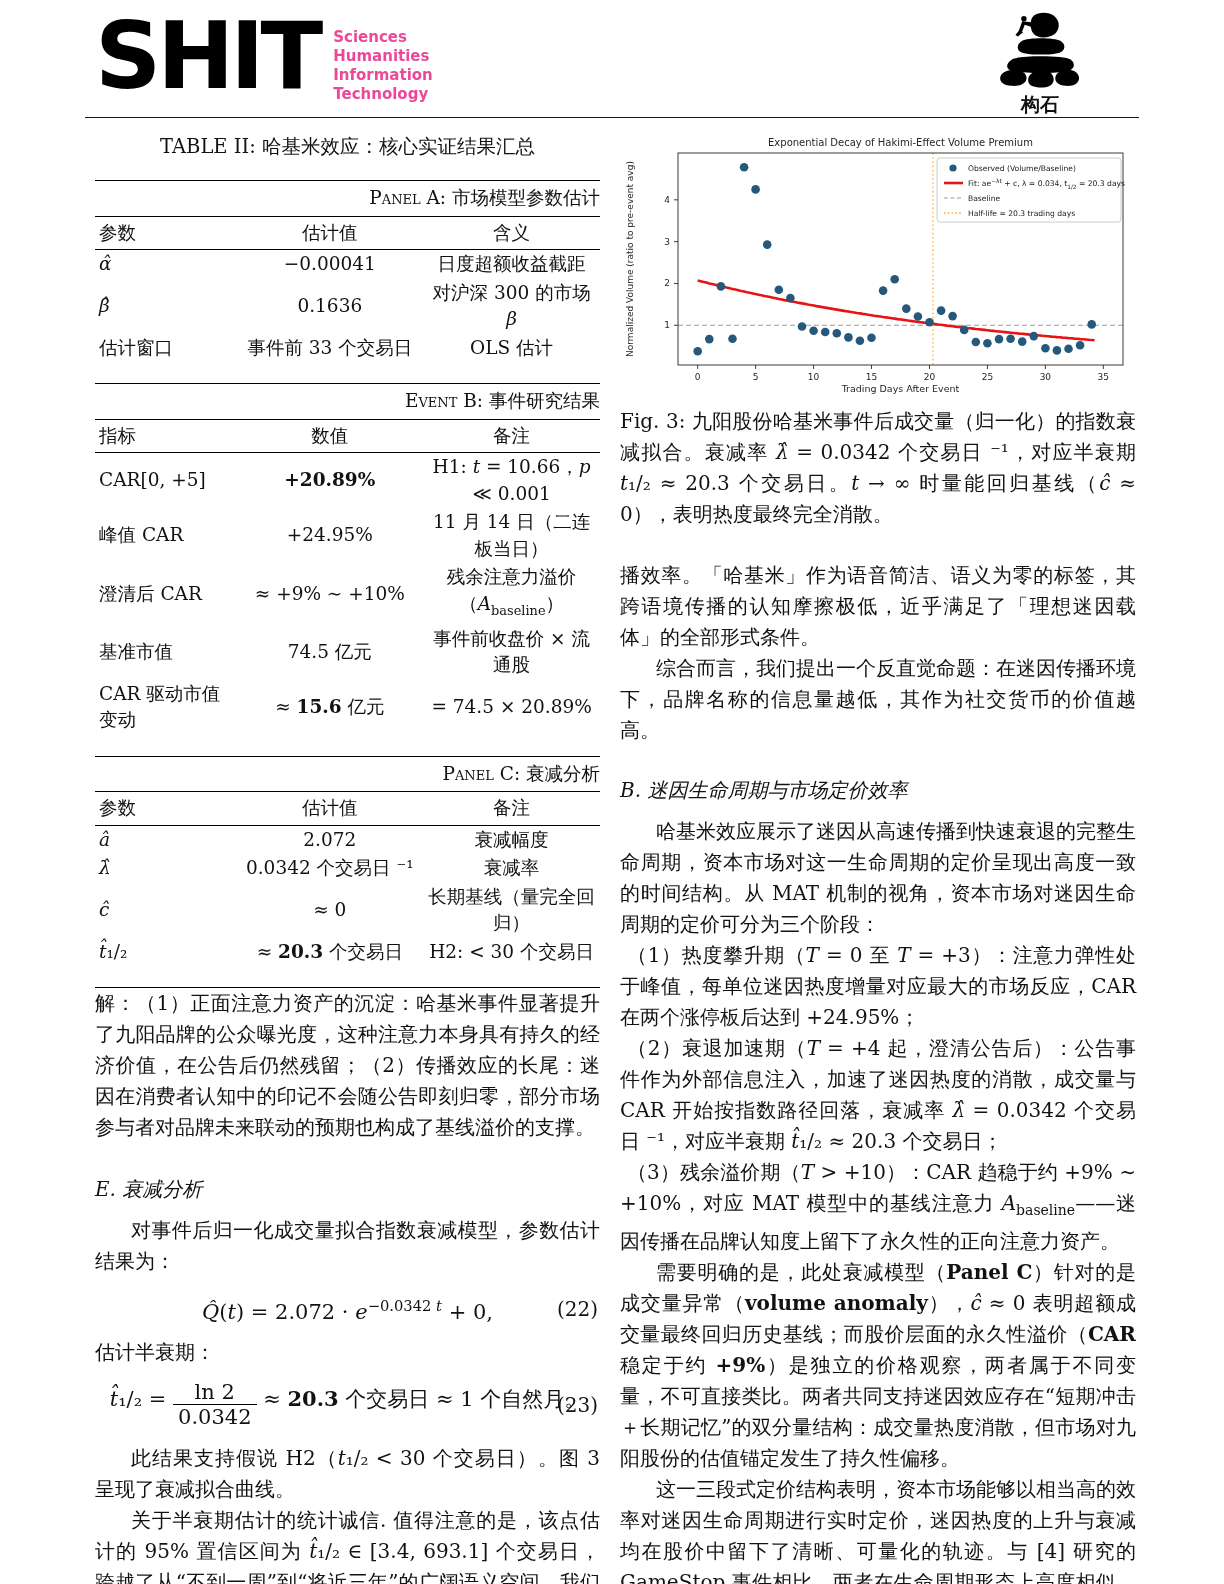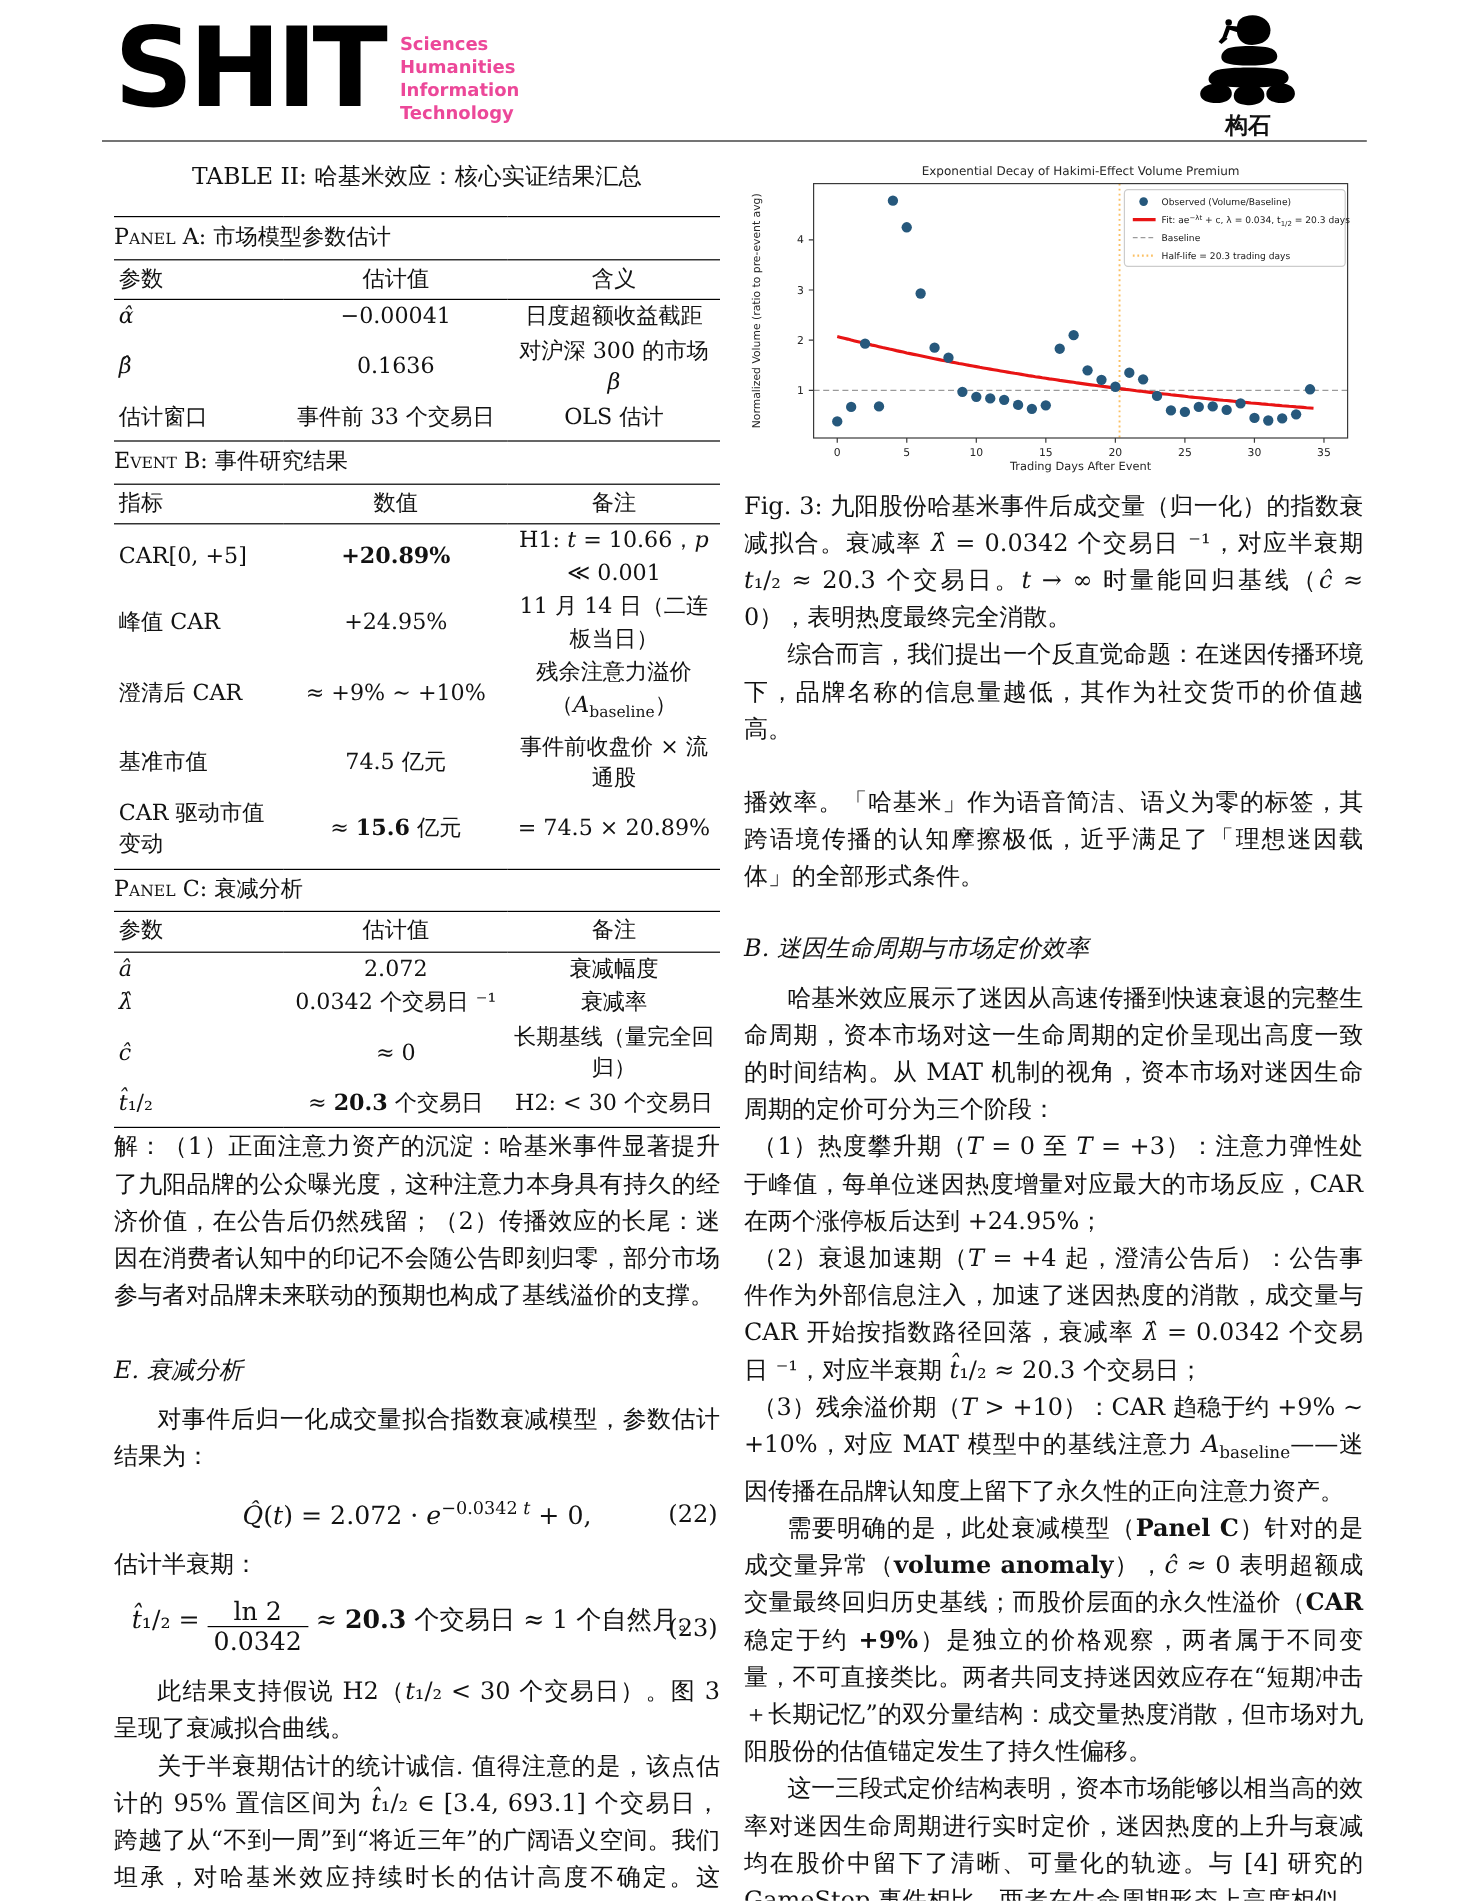--- a/index.html
+++ b/index.html
@@ -33,28 +33,28 @@
   p.body { font-size:20px; line-height:31px; text-align:justify; margin:0; }
   p.ind  { text-indent:1.8em; }
   p.ind1 { text-indent:0.35em; }
 
   .tbl-title { text-align:center; font-size:19.5px; line-height:26px; margin:6px 0 20px 0; }
 
   table.booktabs { width:100%; border-collapse:collapse; font-size:18.5px;
     border-top:1.7px solid #000; border-bottom:1.3px solid #000; }
   table.booktabs td { padding:1px 4px; line-height:26.5px; }
   table.booktabs tr.panel td {
-    text-align:left; font-variant:small-caps; padding:4px 0;
+    text-align:right; font-variant:small-caps; padding:4px 0;
     border-top:1.2px solid #000; border-bottom:1.2px solid #000;
   }
   table.booktabs tr.head td { border-bottom:1.2px solid #000; padding:3px 4px; }
   table.booktabs td.c0 { text-align:left; width:28%; }
   table.booktabs td.c1 { text-align:center; width:37%; }
   table.booktabs td.c2 { text-align:center; width:35%; }
-  table.booktabs tr.last td { padding-bottom:6px; }
+  table.booktabs tr.last td { padding-bottom:22px; }
 
   .sec-head { font-style:italic; font-size:20px; line-height:28px; margin:26px 0 12px 0; font-weight:normal; }
 
   .eq { position:relative; text-align:center; font-size:21px; line-height:30px; margin:14px 0 10px 0; }
   .eq .eqnum { position:absolute; right:2px; top:50%; transform:translateY(-50%); font-size:20px; }
   .frac { display:inline-block; vertical-align:-0.85em; text-align:center; line-height:1.15; }
   .frac .fn { display:block; padding:0 5px; }
   .frac .fd { display:block; border-top:1.5px solid #000; padding:0 5px; }
   sup,sub { font-size:70%; }
   i { font-style:italic; } b { font-weight:bold; }
@@ -298,23 +298,23 @@
         <text x="348" y="50" font-size="7.6" text-anchor="start" fill="#1a1a1a" font-family="&quot;DejaVu Sans&quot;,&quot;Liberation Sans&quot;,sans-serif"><tspan>Fit: ae</tspan><tspan dy="-3" font-size="5.8">−λt</tspan><tspan dy="3">​</tspan><tspan> + c, λ = 0.034, t</tspan><tspan dy="2.5" font-size="5.8">1/2</tspan><tspan dy="-2.5">​</tspan><tspan> = 20.3 days</tspan></text>
         <line x1="324" y1="62" x2="343" y2="62" stroke="#9a9a9a" stroke-width="1.1" stroke-dasharray="4 2.5"></line>
         <text x="348" y="65" font-size="7.6" text-anchor="start" fill="#1a1a1a" font-family="&quot;DejaVu Sans&quot;,&quot;Liberation Sans&quot;,sans-serif"><tspan>Baseline</tspan></text>
         <line x1="324" y1="77" x2="343" y2="77" stroke="#fbc064" stroke-width="1.8" stroke-dasharray="1.5 2.3"></line>
         <text x="348" y="80" font-size="7.6" text-anchor="start" fill="#1a1a1a" font-family="&quot;DejaVu Sans&quot;,&quot;Liberation Sans&quot;,sans-serif"><tspan>Half-life = 20.3 trading days</tspan></text>
       </svg>
     </div>
 
   <div class="figcap">Fig. 3: 九阳股份哈基米事件后成交量（归一化）的指数衰减拟合。衰减率 <i>λ̂</i> = 0.0342 个交易日 ⁻¹，对应半衰期 <i>t</i>₁/₂ ≈ 20.3 个交易日。<i>t</i> → ∞ 时量能回归基线（<i>ĉ</i> ≈ 0），表明热度最终完全消散。</div>
 
+  <p class="body" style="margin-top:30px">播效率。「哈基米」作为语音简洁、语义为零的标签，其跨语境传播的认知摩擦极低，近乎满足了「理想迷因载体」的全部形式条件。</p>
+
   <p class="body ind">综合而言，我们提出一个反直觉命题：在迷因传播环境下，品牌名称的信息量越低，其作为社交货币的价值越高。</p>
-
-  <p class="body" style="margin-top:30px">播效率。「哈基米」作为语音简洁、语义为零的标签，其跨语境传播的认知摩擦极低，近乎满足了「理想迷因载体」的全部形式条件。</p>
 
   <div class="sec-head" style="margin-top:30px">B. 迷因生命周期与市场定价效率</div>
 
   <p class="body ind">哈基米效应展示了迷因从高速传播到快速衰退的完整生命周期，资本市场对这一生命周期的定价呈现出高度一致的时间结构。从 MAT 机制的视角，资本市场对迷因生命周期的定价可分为三个阶段：</p>
   <p class="body ind1">（1）热度攀升期（<i>T</i> = 0 至 <i>T</i> = +3）：注意力弹性处于峰值，每单位迷因热度增量对应最大的市场反应，CAR 在两个涨停板后达到 +24.95%；</p>
   <p class="body ind1">（2）衰退加速期（<i>T</i> = +4 起，澄清公告后）：公告事件作为外部信息注入，加速了迷因热度的消散，成交量与 CAR 开始按指数路径回落，衰减率 <i>λ̂</i> = 0.0342 个交易日 ⁻¹，对应半衰期 <i>t̂</i>₁/₂ ≈ 20.3 个交易日；</p>
   <p class="body ind1">（3）残余溢价期（<i>T</i> &gt; +10）：CAR 趋稳于约 +9% ∼ +10%，对应 MAT 模型中的基线注意力 <i>A</i><sub>baseline</sub>——迷因传播在品牌认知度上留下了永久性的正向注意力资产。</p>
   <p class="body ind">需要明确的是，此处衰减模型（<b>Panel C</b>）针对的是成交量异常（<b>volume anomaly</b>），<i>ĉ</i> ≈ 0 表明超额成交量最终回归历史基线；而股价层面的永久性溢价（<b>CAR</b> 稳定于约 <b>+9%</b>）是独立的价格观察，两者属于不同变量，不可直接类比。两者共同支持迷因效应存在“短期冲击＋长期记忆”的双分量结构：成交量热度消散，但市场对九阳股份的估值锚定发生了持久性偏移。</p>
   <p class="body ind">这一三段式定价结构表明，资本市场能够以相当高的效率对迷因生命周期进行实时定价，迷因热度的上升与衰减均在股价中留下了清晰、可量化的轨迹。与 [4] 研究的 GameStop 事件相比，两者在生命周期形态上高度相似，但驱动力截然不同：GameStop 由做空压力与散户情绪对抗驱动，哈基米效应则由语义为零的迷因词汇在注意力市场的纯粹价格发现驱动——这使其成为测量“梗的市场价格”的近乎理想的自然实验。</p>
 

